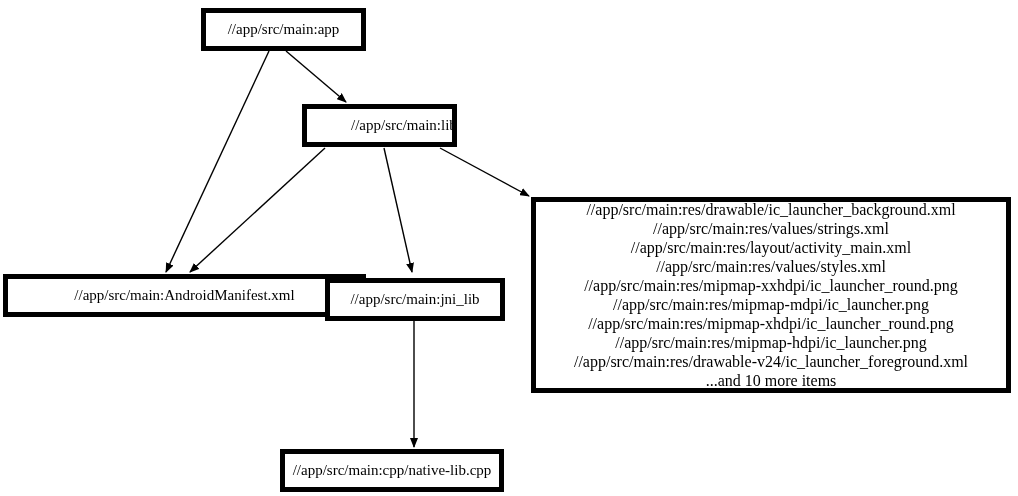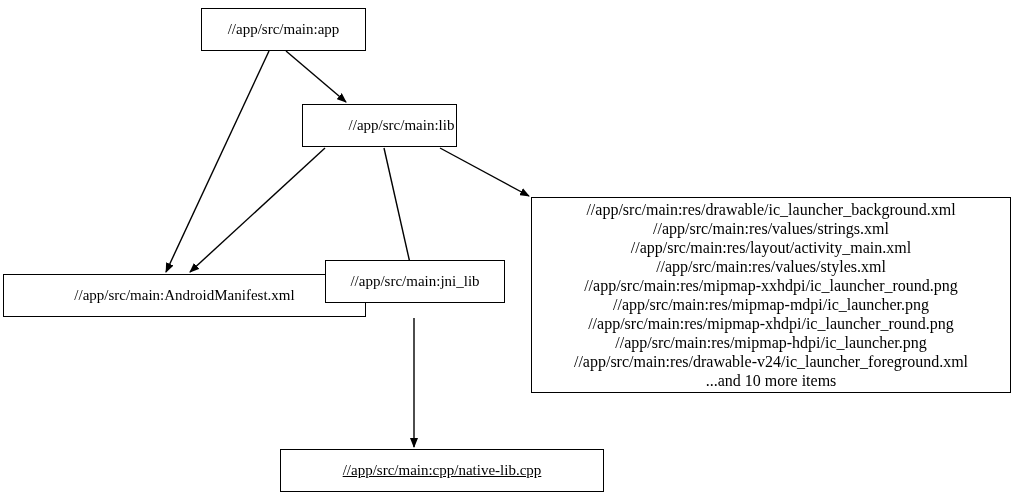--- a/index.html
+++ b/index.html
@@ -19,21 +19,21 @@
     position: absolute;
     left: 0;
     top: 0;
     width: 1018px;
     height: 496px;
     pointer-events: none;
   }
   .node {
     position: absolute;
     box-sizing: border-box;
-    border: 1px solid #c4b5fd;
+    border: 5px solid #c4b5fd;
     background: #ffffff;
     display: flex;
     align-items: center;
     justify-content: center;
     color: #000000;
   }
   .node-label {
     display: block;
     width: 100%;
     text-align: center;
@@ -73,34 +73,34 @@
   </div>
 
   <div class="node" style="left: 302px; top: 104px; width: 155px; height: 43px; border-color: rgb(0, 0, 0); background: rgb(255, 255, 255); padding-left: 44px;">
     <span class="node-label">//app/src/main:lib</span>
   </div>
 
   <div class="node" style="left: 3px; top: 274px; width: 363px; height: 43px; border-color: rgb(0, 0, 0); background: rgb(255, 255, 255);">
     <span class="node-label">//app/src/main:AndroidManifest.xml</span>
   </div>
 
-  <div class="node" style="left: 325px; top: 260px; width: 180px; height: 43px; border-color: rgb(0, 0, 0); background: rgb(255, 255, 255);">
+  <div class="node" style="left: 325px; top: 278px; width: 180px; height: 43px; border-color: rgb(0, 0, 0); background: rgb(255, 255, 255);">
     <span class="node-label">//app/src/main:jni_lib</span>
   </div>
 
   <div class="node node-multiline" style="left: 531px; top: 197px; width: 480px; height: 196px; border-color: rgb(0, 0, 0); background: rgb(255, 255, 255);">
     <span class="node-label">//app/src/main:res/drawable/ic_launcher_background.xml
 //app/src/main:res/values/strings.xml
 //app/src/main:res/layout/activity_main.xml
 //app/src/main:res/values/styles.xml
 //app/src/main:res/mipmap-xxhdpi/ic_launcher_round.png
 //app/src/main:res/mipmap-mdpi/ic_launcher.png
 //app/src/main:res/mipmap-xhdpi/ic_launcher_round.png
 //app/src/main:res/mipmap-hdpi/ic_launcher.png
 //app/src/main:res/drawable-v24/ic_launcher_foreground.xml
 ...and 10 more items</span>
   </div>
 
-  <div class="node" style="left: 280px; top: 449px; width: 324px; height: 43px; border-color: rgb(0, 0, 0); background: rgb(255, 255, 255); text-decoration: underline;">
+  <div class="node" style="left: 280px; top: 449px; width: 224px; height: 43px; border-color: rgb(0, 0, 0); background: rgb(255, 255, 255);">
     <span class="node-label">//app/src/main:cpp/native-lib.cpp</span>
   </div>
 
 </div>
 
 </body></html>

